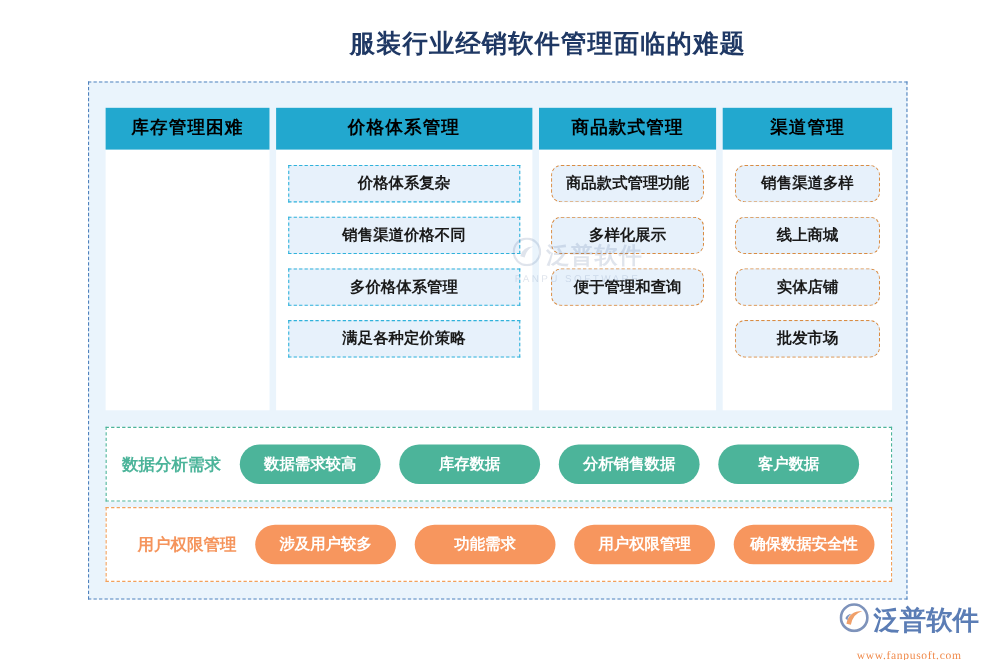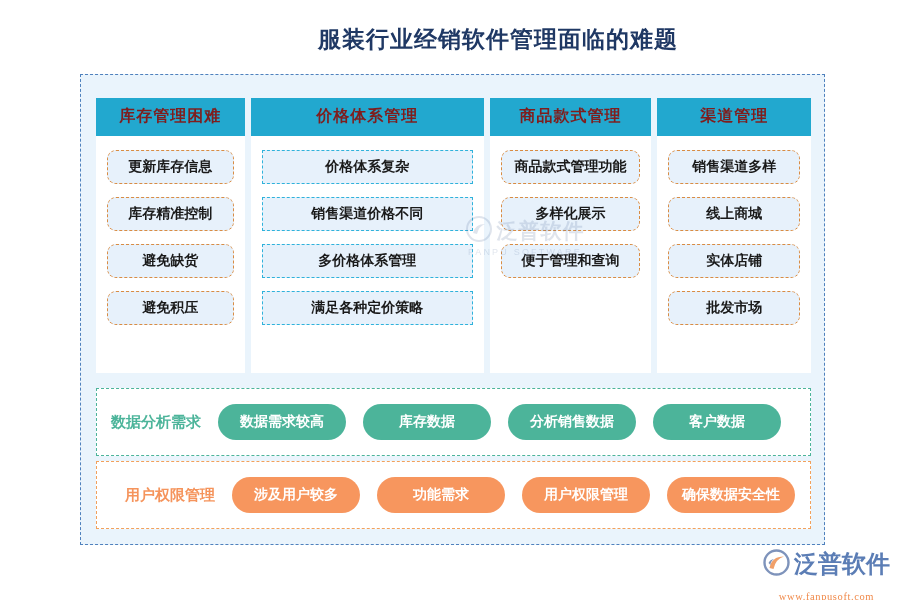--- a/index.html
+++ b/index.html
@@ -58,21 +58,21 @@
     flex-direction: column;
     align-items: stretch;
   }
   .col-card.c1 { width: 150px; }
   .col-card.c2 { width: 235px; }
   .col-card.c3 { width: 163px; }
   .col-card.c4 { width: 155px; }
 
   .col-header {
     background: #22a8cf;
-    color: #7f1d1d;
+    color: #000000;
     font-size: 16px;
     font-weight: bold;
     text-align: center;
     padding: 8px 0 9px 0;
     letter-spacing: 1px;
     white-space: nowrap;
   }
 
   .col-items {
     flex: 1;
@@ -208,26 +208,20 @@
 <body>
 
 <div class="page-title">服装行业经销软件管理面临的难题</div>
 
 <div class="outer-panel">
 
   <div class="columns-row">
 
     <div class="col-card c1">
       <div class="col-header">库存管理困难</div>
-      <div class="col-items">
-        <div class="item-box orange">更新库存信息</div>
-        <div class="item-box orange">库存精准控制</div>
-        <div class="item-box orange">避免缺货</div>
-        <div class="item-box orange">避免积压</div>
-      </div>
     </div>
 
     <div class="col-card c2">
       <div class="col-header">价格体系管理</div>
       <div class="col-items">
         <div class="item-box cyan">价格体系复杂</div>
         <div class="item-box cyan">销售渠道价格不同</div>
         <div class="item-box cyan">多价格体系管理</div>
         <div class="item-box cyan">满足各种定价策略</div>
       </div>

